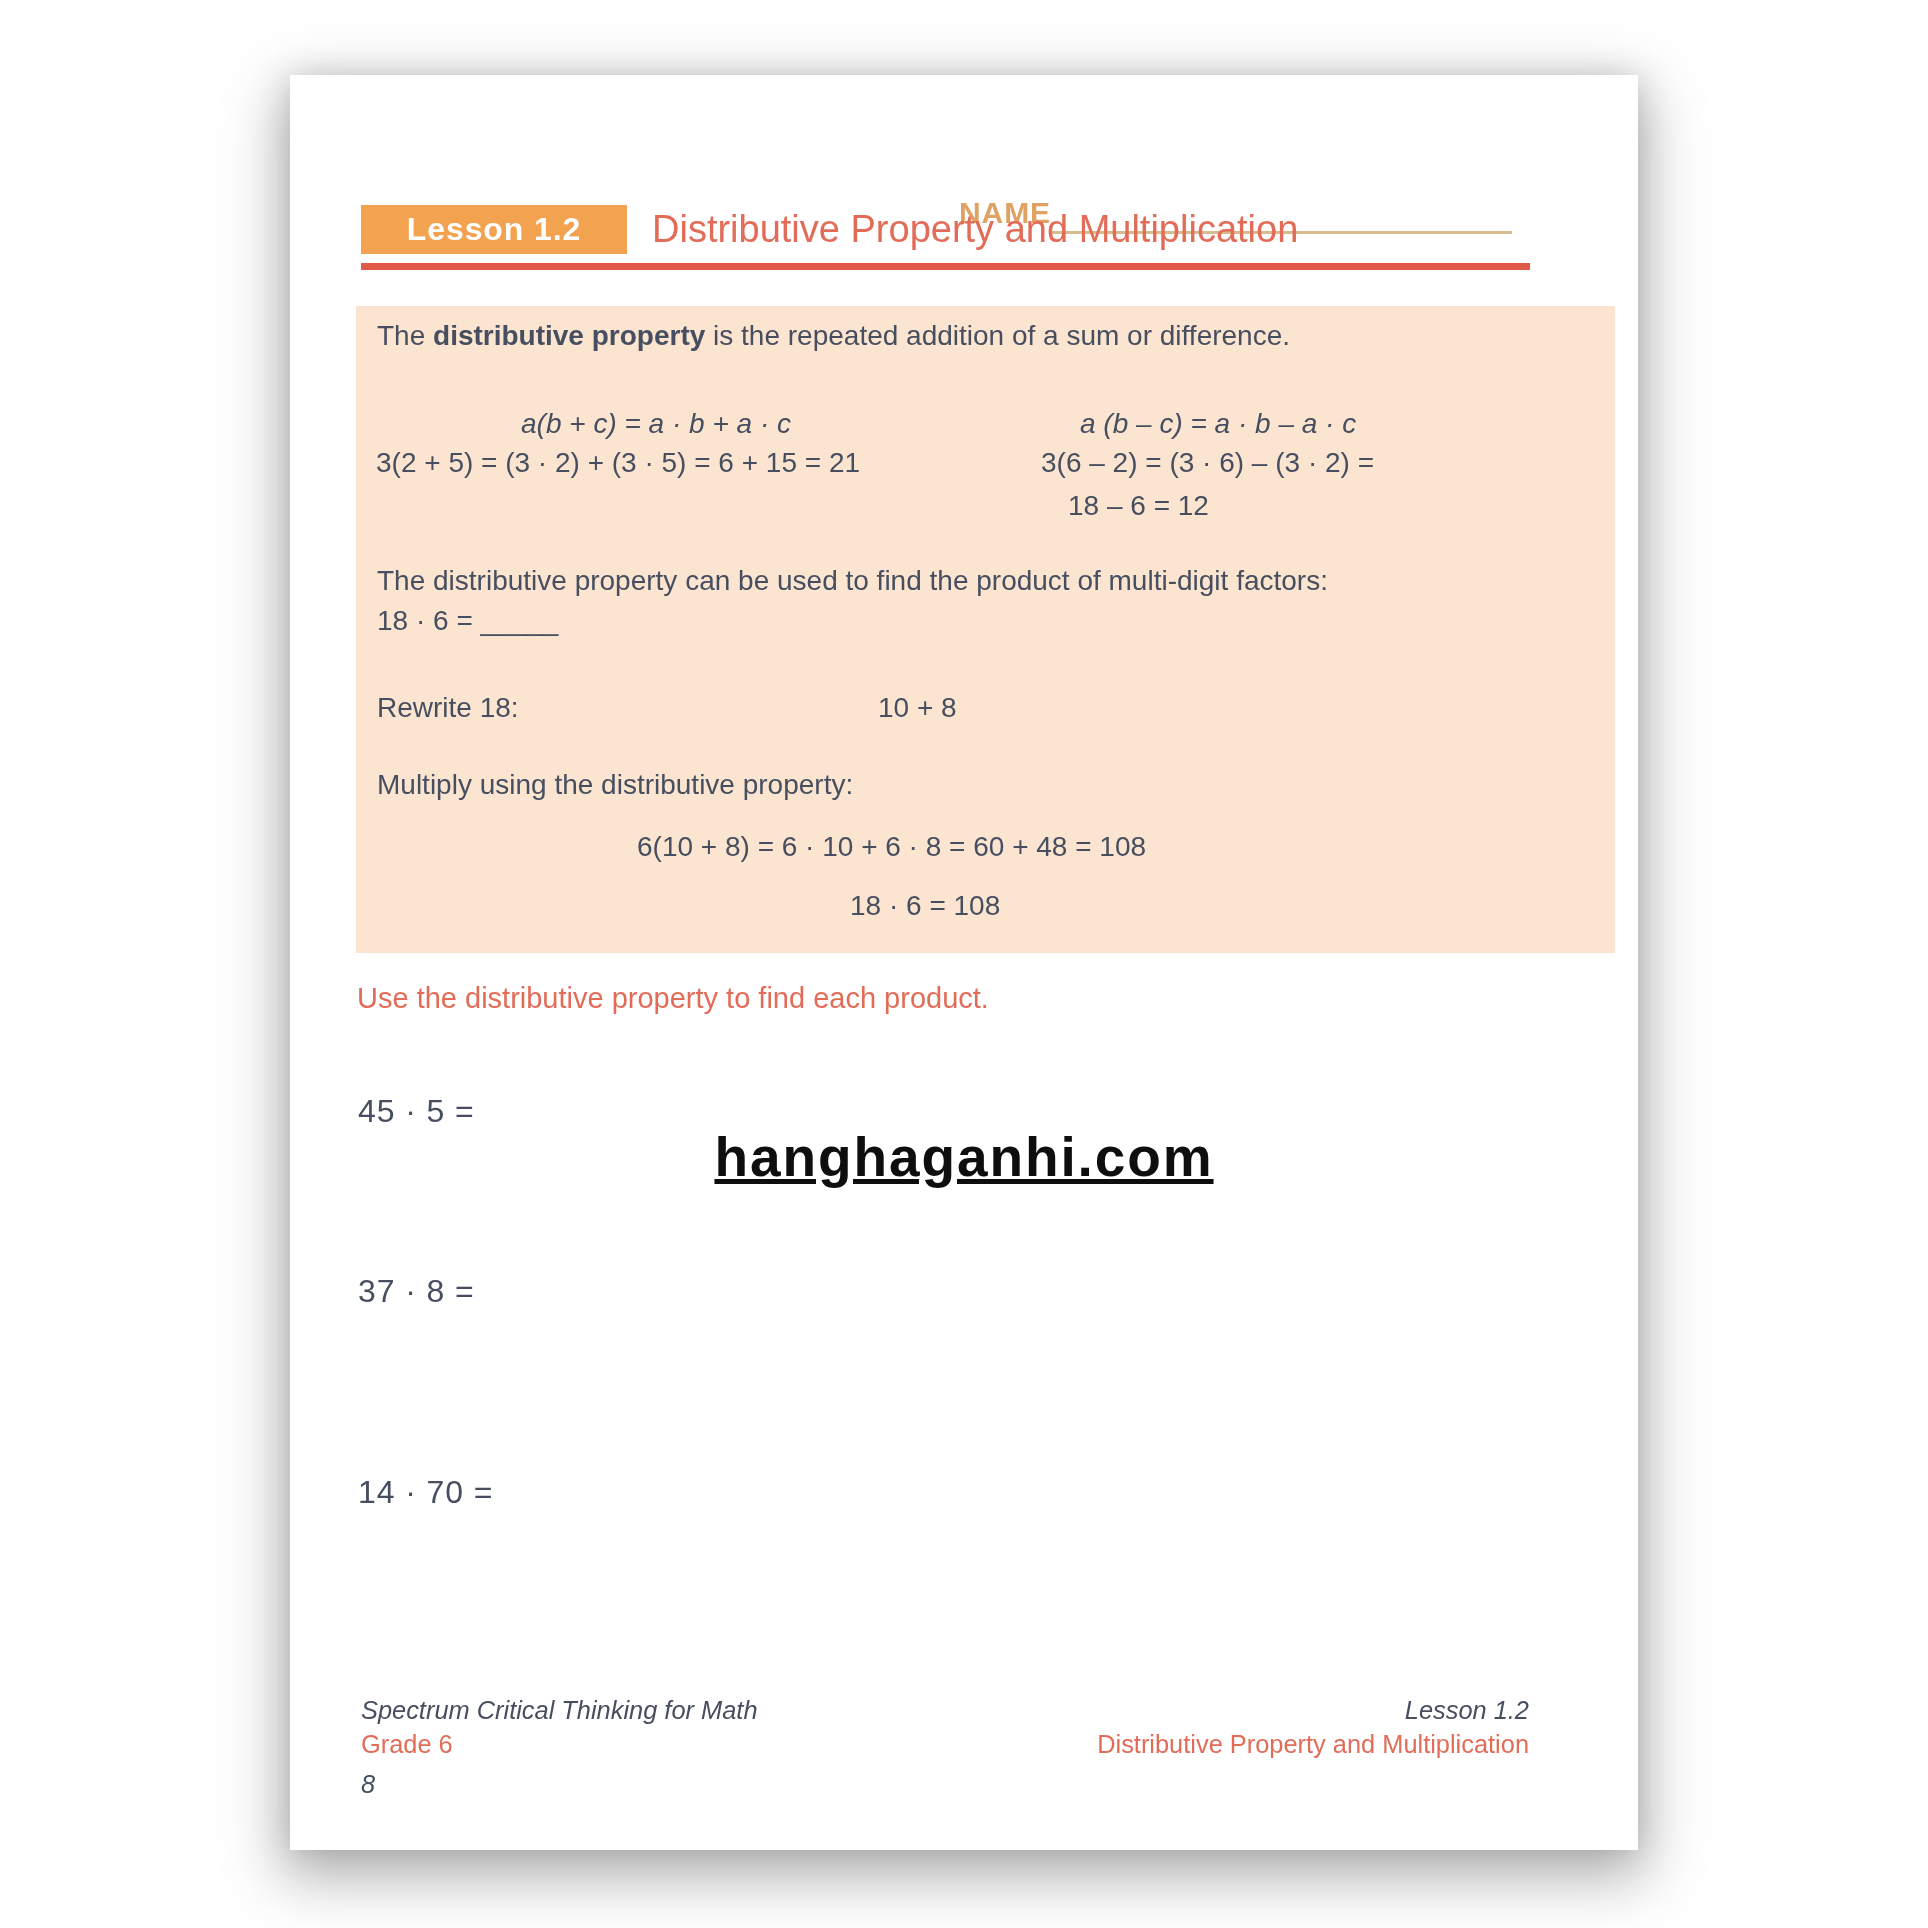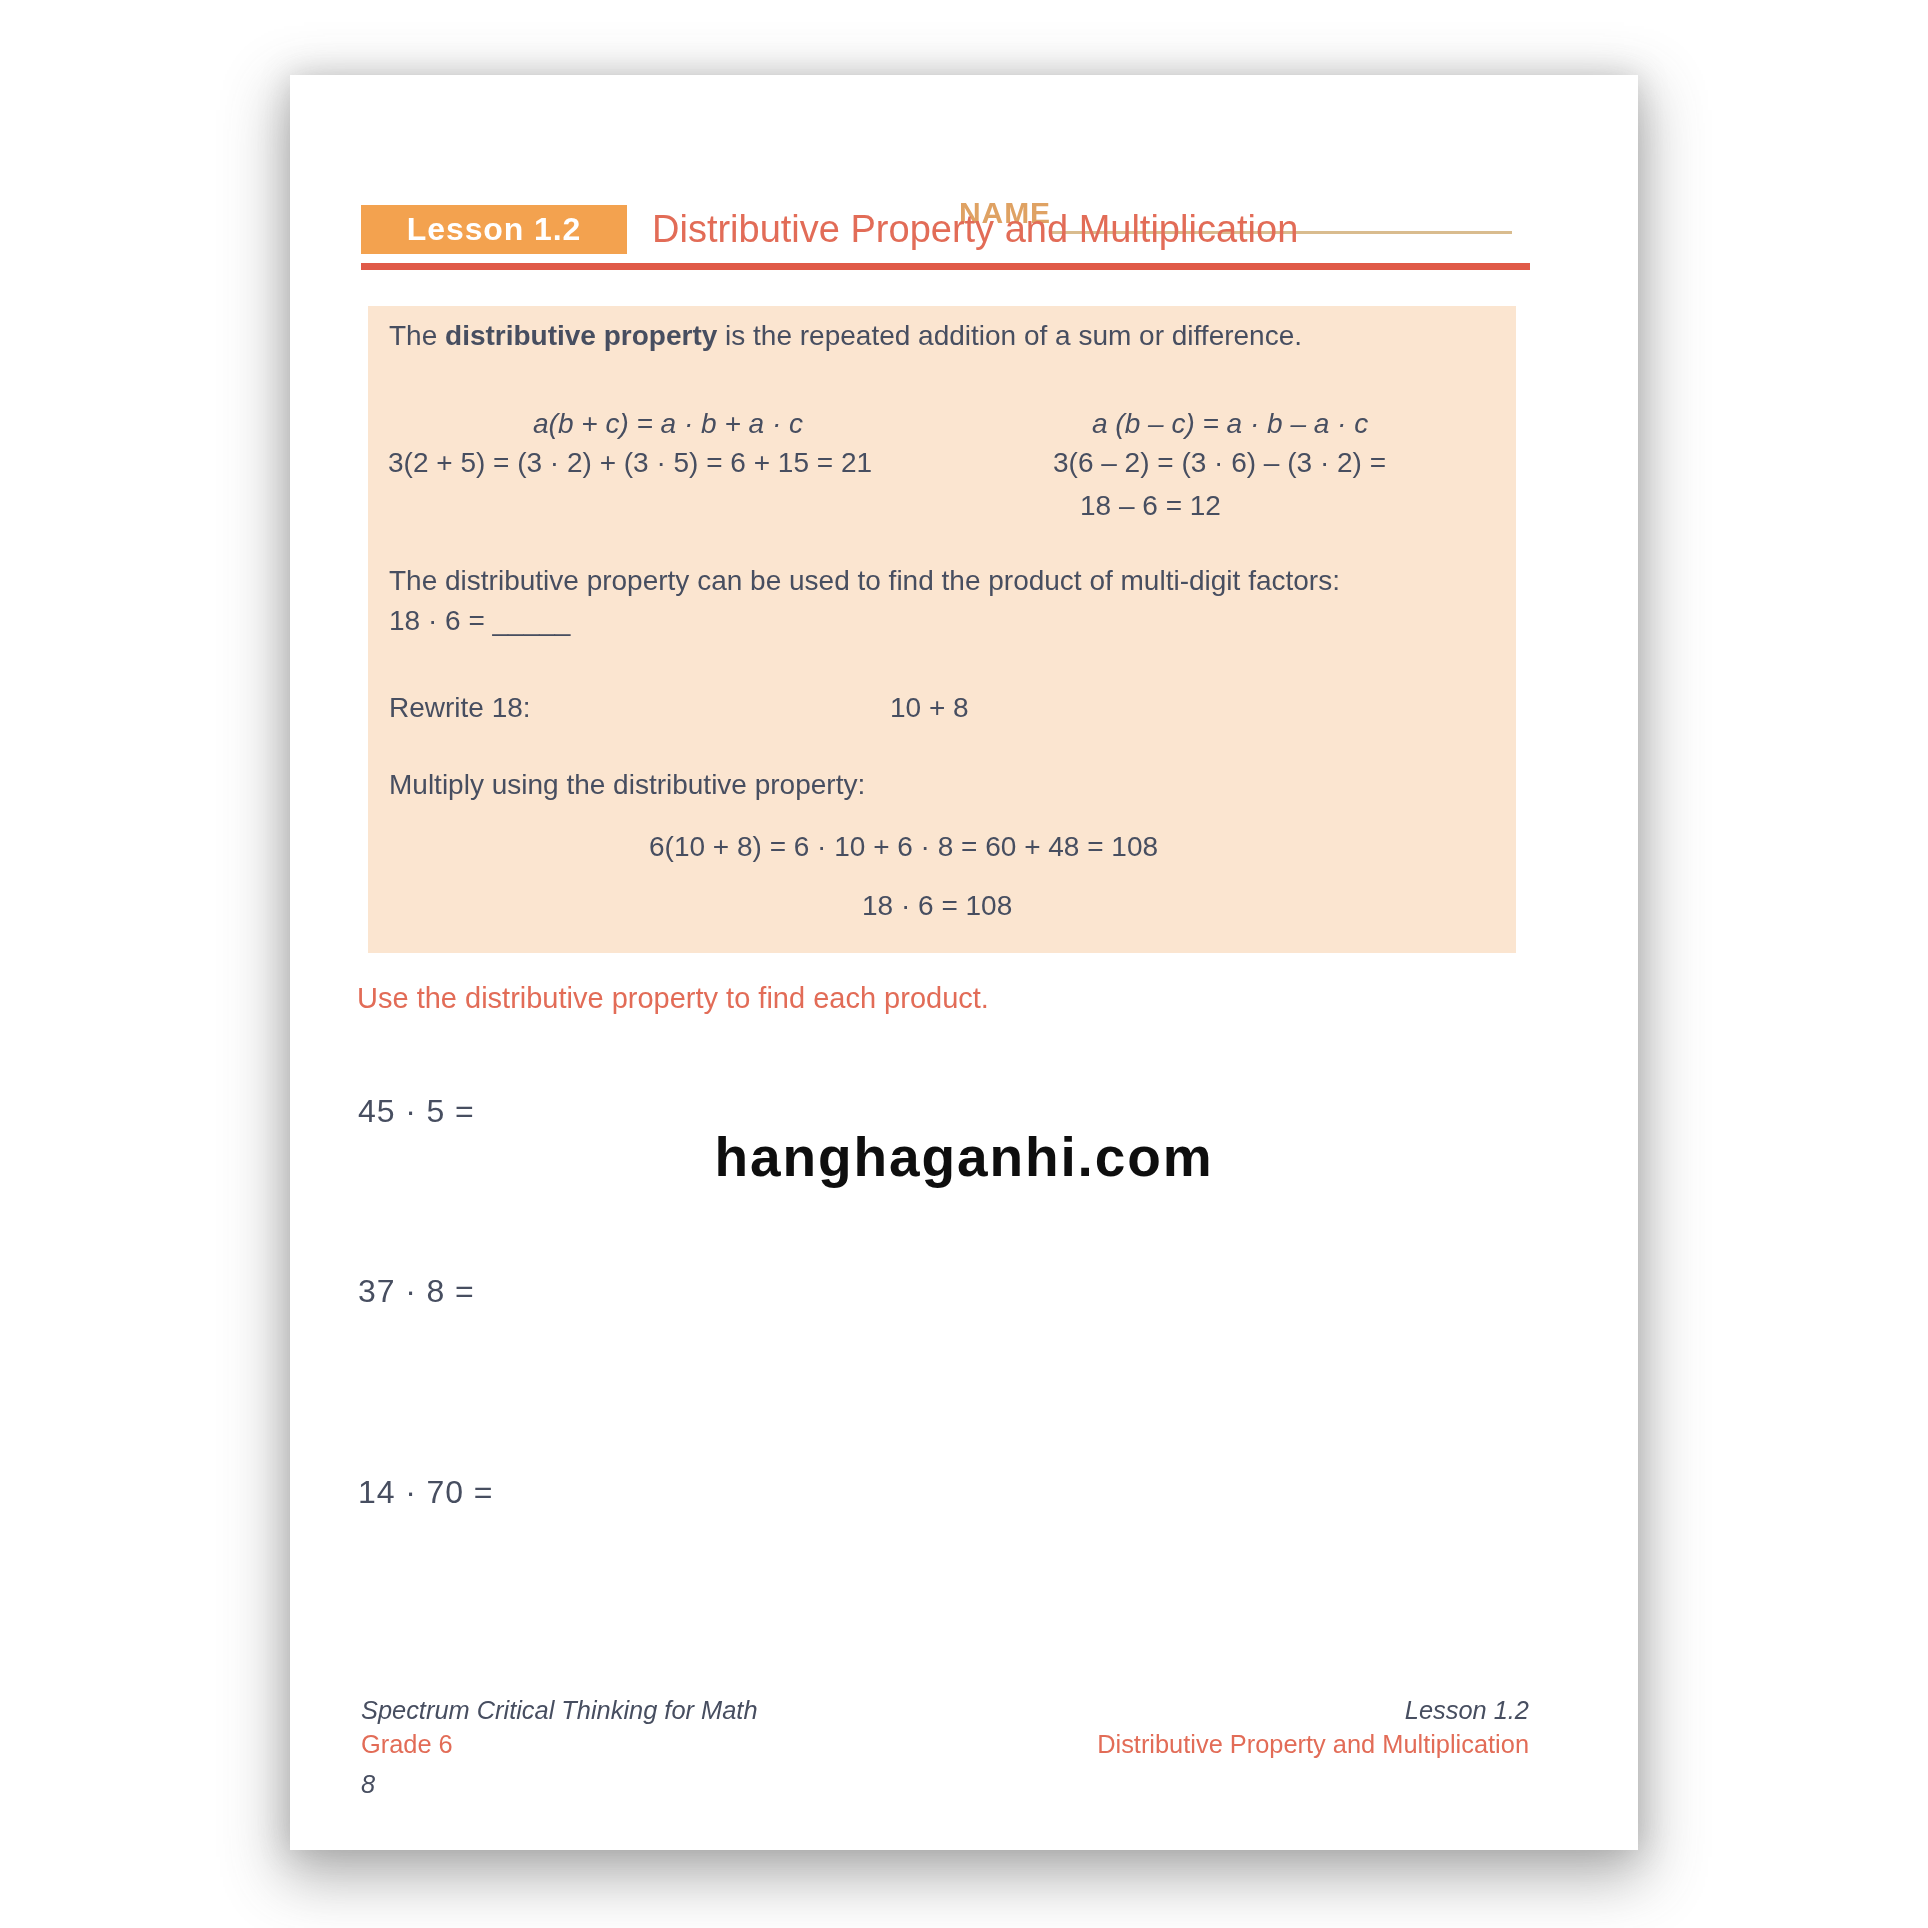--- a/index.html
+++ b/index.html
@@ -66,23 +66,23 @@
   .header-rule {
     left: 71px;
     top: 188px;
     width: 1169px;
     height: 6.6px;
     background: #E05A48;
   }
 
   
   .info-box {
-    left: 78px;
+    left: 66px;
     top: 231px;
-    width: 1148px;
+    width: 1259px;
     height: 647px;
     background: #FBE5D0;
   }
   .info-box .line {
     position: absolute;
     color: #474E60;
     font-size: 28px;
     white-space: nowrap;
   }
   .info-box .math-var { font-style: italic; }
@@ -102,20 +102,21 @@
   }
   .watermark {
     left: 0;
     top: 1050px;
     width: 1348px;
     text-align: center;
     color: #0E0E0E;
     font-size: 55px;
     font-weight: bold;
     letter-spacing: 1.9px;
+    text-decoration: underline;
   }
 
   
   .footer-text { font-size: 25.4px; white-space: nowrap; }
   .dark { color: #474E60; font-style: italic; }
   .coral { color: #E26C57; }
   .right-align { text-align: right; }
 </style>
 </head>
 <body>

